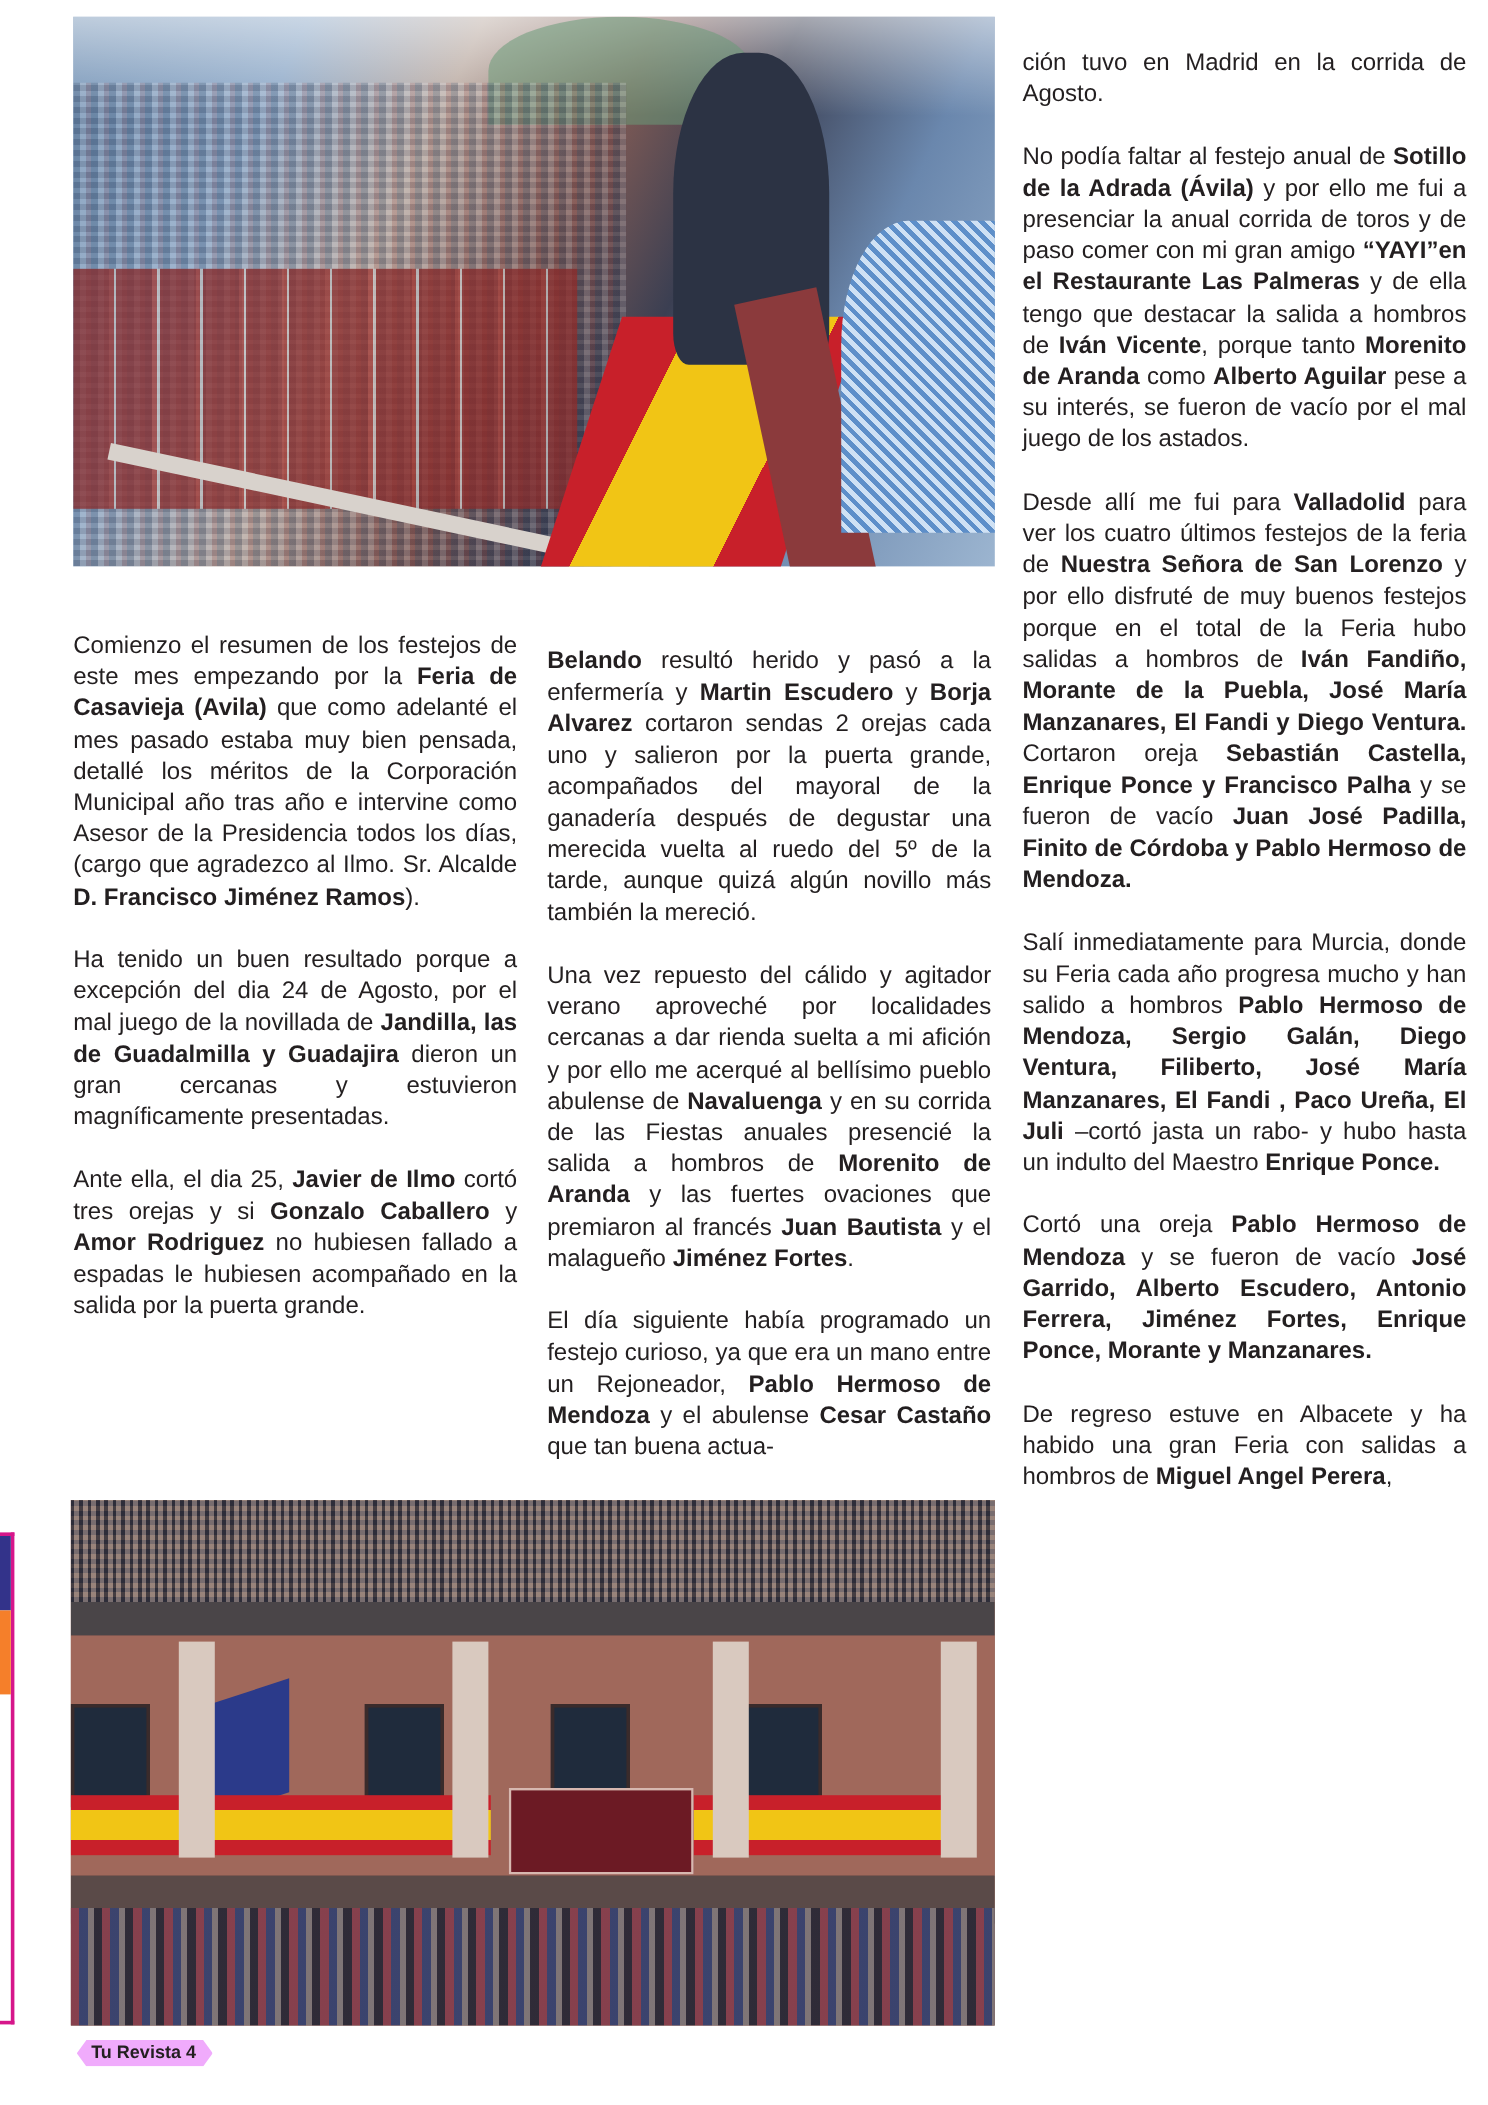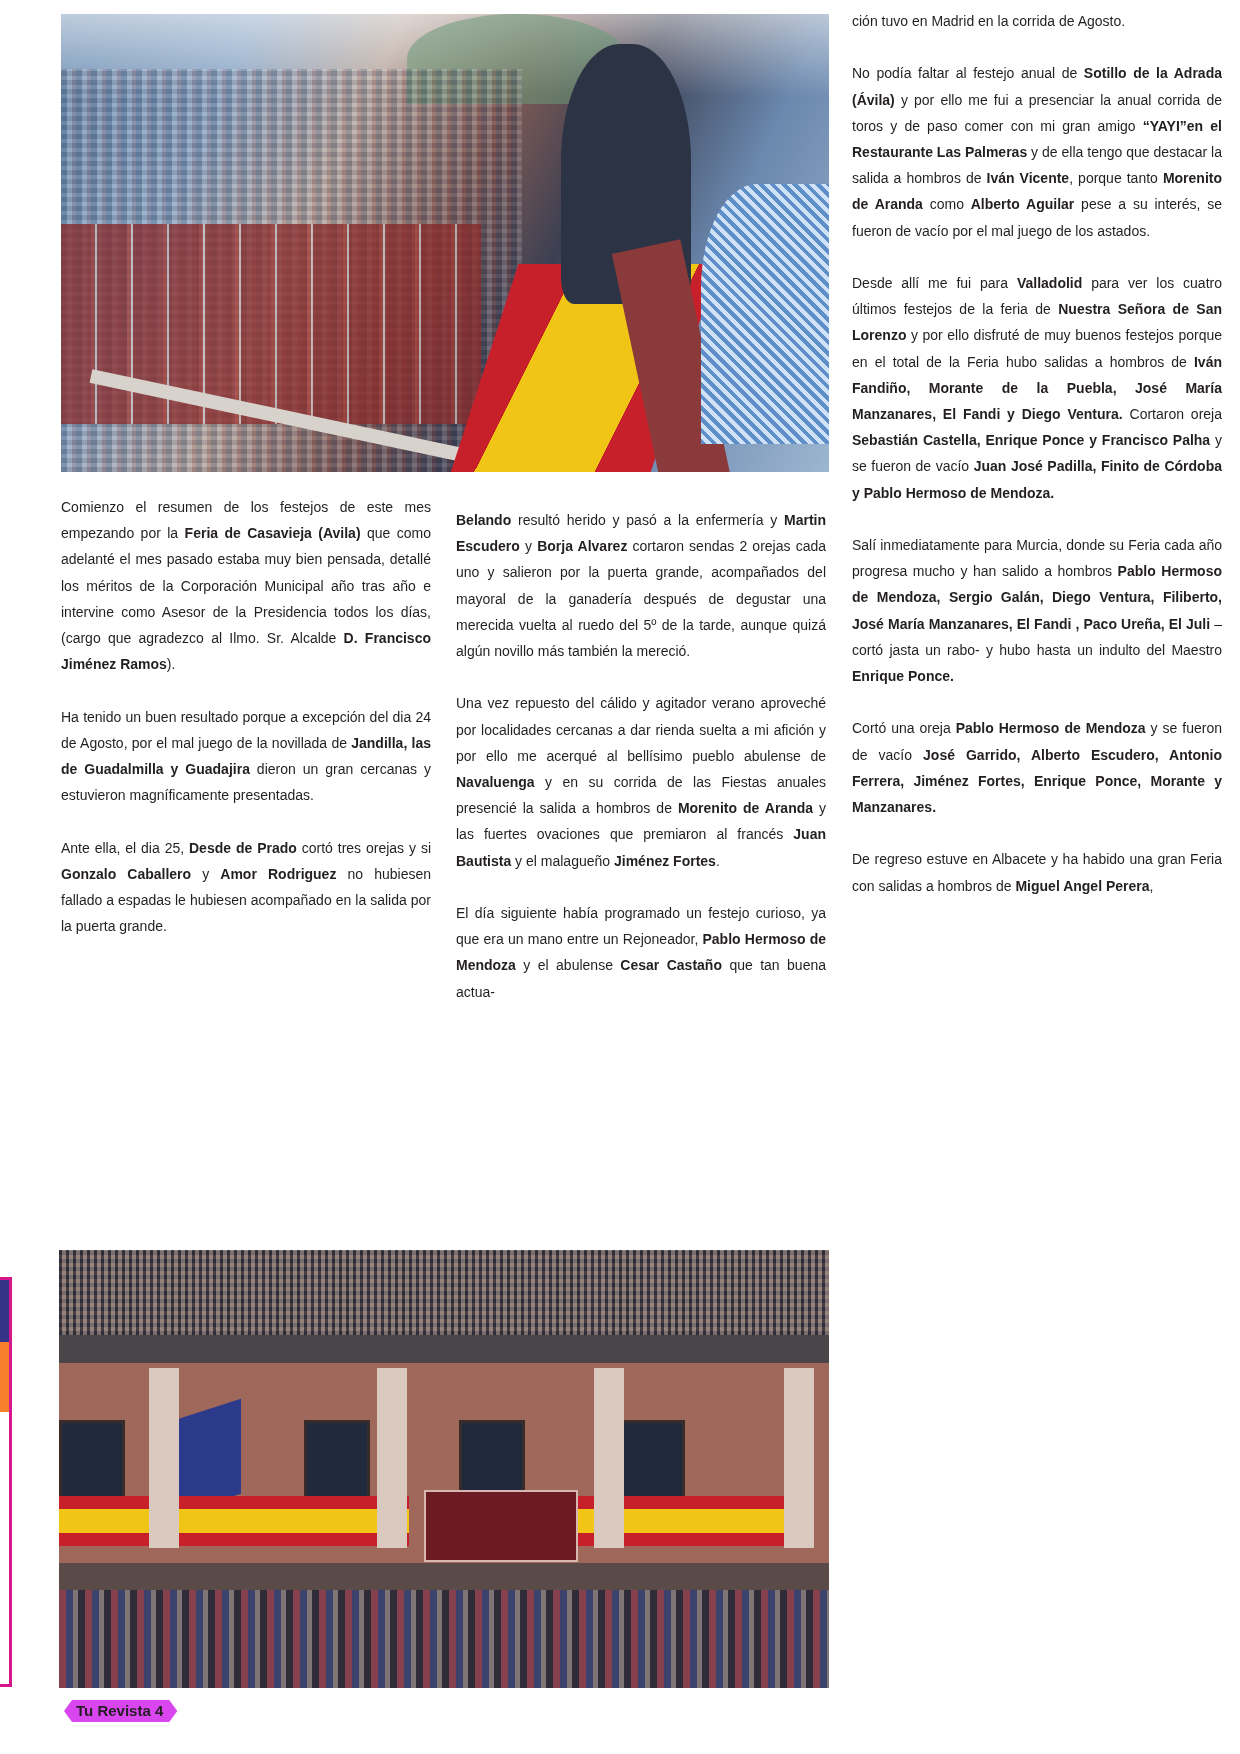--- a/index.html
+++ b/index.html
@@ -4,23 +4,24 @@
 <style>
   html, body { margin: 0; padding: 0; }
   body {
     width: 1240px; height: 1754px; position: relative; overflow: hidden;
     background: #ffffff;
     font-family: "Liberation Sans", sans-serif;
     color: #231f20;
   }
   .col {
     position: absolute;
-    font-size: 14px;
+    font-size: 20px;
     line-height: 26.2px;
     text-align: justify;
+    margin-top: 31px;
   }
   .col p { margin: 0 0 26.2px 0; }
   .col b { font-weight: bold; color: #231f20; }
   #col-a { left: 61px; top: 494px; width: 370px; }
   #col-b { left: 456px; top: 507px; width: 370px; }
   #col-c { left: 852px; top: 8px; width: 370px; }
 
   
   #photo-top {
     position: absolute; left: 61px; top: 14px; width: 768px; height: 458px;
@@ -99,21 +100,21 @@
   }
 
   
   #edge-bar { position: absolute; left: 0; top: 1277px; width: 12px; height: 410px; border: 3px solid #d6168a; border-left: none; box-sizing: border-box; }
   #edge-bar .blue { position: absolute; left: 0; top: 0; width: 100%; height: 62px; background: #33338a; }
   #edge-bar .orange { position: absolute; left: 0; top: 62px; width: 100%; height: 70px; background: #f57f2a; }
 
   
   #footer-tag {
     position: absolute; left: 64px; top: 1700px; height: 22px; padding: 0 14px 0 12px;
-    background: #d946ef;
+    background: #f0abfc;
     font-weight: bold; font-size: 15px; line-height: 22px; color: #231f20;
     clip-path: polygon(8px 0, calc(100% - 8px) 0, 100% 50%, calc(100% - 8px) 100%, 8px 100%, 0 50%);
   }
 </style>
 </head>
 <body>
 
 <div id="photo-top">
   <div class="hill"></div>
   <div class="crowd"></div>
@@ -121,21 +122,21 @@
   <div class="rail"></div>
   <div class="flag"></div>
   <div class="suit"></div>
   <div class="board"></div>
   <div class="shirt"></div>
 </div>
 
 <div class="col" id="col-a">
     <p><span>Comienzo el resumen de los festejos de este mes empezando por la </span><b>Feria de Casavieja (Avila)</b><span> que como adelanté el mes pasado estaba muy bien pensada, detallé los méritos de la Corporación Municipal año tras año e intervine como Asesor de la Presidencia todos los días, (cargo que agradezco al Ilmo. Sr. Alcalde </span><b>D. Francisco Jiménez Ramos</b><span>).</span></p>
     <p><span>Ha tenido un buen resultado porque a excepción del dia 24 de Agosto, por el mal juego de la novillada de </span><b>Jandilla, las de Guadalmilla y Guadajira</b><span> dieron un gran cercanas y estuvieron magníficamente presentadas.</span></p>
-    <p><span>Ante ella, el dia 25,  </span><b>Desde de Prado</b><span> cortó tres orejas y si </span><b>Gonzalo Caballero</b><span> y </span><b>Amor Rodriguez</b><span> no hubiesen fallado a espadas le hubiesen acompañado en la salida por la puerta grande.</span></p>
+    <p><span>Ante ella, el dia 25,  </span><b>Javier de Ilmo</b><span> cortó tres orejas y si </span><b>Gonzalo Caballero</b><span> y </span><b>Amor Rodriguez</b><span> no hubiesen fallado a espadas le hubiesen acompañado en la salida por la puerta grande.</span></p>
   </div>
 <div class="col" id="col-b">
     <p><b>Belando</b><span> resultó herido y pasó a la enfermería y </span><b>Martin Escudero</b><span> y </span><b>Borja Alvarez</b><span> cortaron sendas 2 orejas cada uno  y salieron por la puerta grande, acompañados del mayoral de la ganadería después de degustar una merecida vuelta al ruedo del 5º de la tarde, aunque quizá algún novillo más también la mereció.</span></p>
     <p><span>Una vez repuesto del cálido y agitador verano aproveché por localidades cercanas a dar rienda suelta a mi afición y por ello me acerqué al bellísimo pueblo abulense de </span><b>Navaluenga</b><span>  y en su corrida de las Fiestas anuales presencié la salida a hombros de </span><b>Morenito de Aranda</b><span> y las fuertes ovaciones que premiaron al francés </span><b>Juan Bautista</b><span> y el malagueño </span><b>Jiménez Fortes</b><span>.</span></p>
     <p><span>El día siguiente había programado un festejo curioso, ya que era un  mano entre un Rejoneador, </span><b>Pablo Hermoso de Mendoza</b><span> y el abulense </span><b>Cesar Castaño</b><span> que tan buena actua-</span></p>
   </div>
 <div class="col" id="col-c">
     <p><span>ción tuvo en Madrid en la corrida de Agosto.</span></p>
     <p><span>No podía faltar al festejo anual de </span><b>Sotillo de la Adrada (Ávila)</b><span> y por ello me fui a presenciar la anual corrida de toros y de paso comer con mi gran amigo </span><b>“YAYI”en el Restaurante Las Palmeras</b><span> y de ella tengo que destacar la salida a hombros de  </span><b>Iván Vicente</b><span>, porque tanto </span><b>Morenito de Aranda</b><span> como  </span><b>Alberto Aguilar</b><span> pese a su interés, se fueron de vacío por el mal juego de los astados.</span></p>
     <p><span>Desde allí me fui para </span><b>Valladolid</b><span> para ver los cuatro últimos festejos de la feria de </span><b>Nuestra Señora de San Lorenzo</b><span> y por ello disfruté de muy buenos festejos porque en el total de la Feria hubo  salidas a hombros de </span><b>Iván Fandiño, Morante de la Puebla, José María Manzanares, El Fandi y Diego Ventura.</b><span> Cortaron oreja </span><b>Sebastián Castella, Enrique Ponce y Francisco Palha</b><span> y se fueron de vacío </span><b>Juan José Padilla, Finito de Córdoba y Pablo Hermoso de Mendoza.</b></p>

